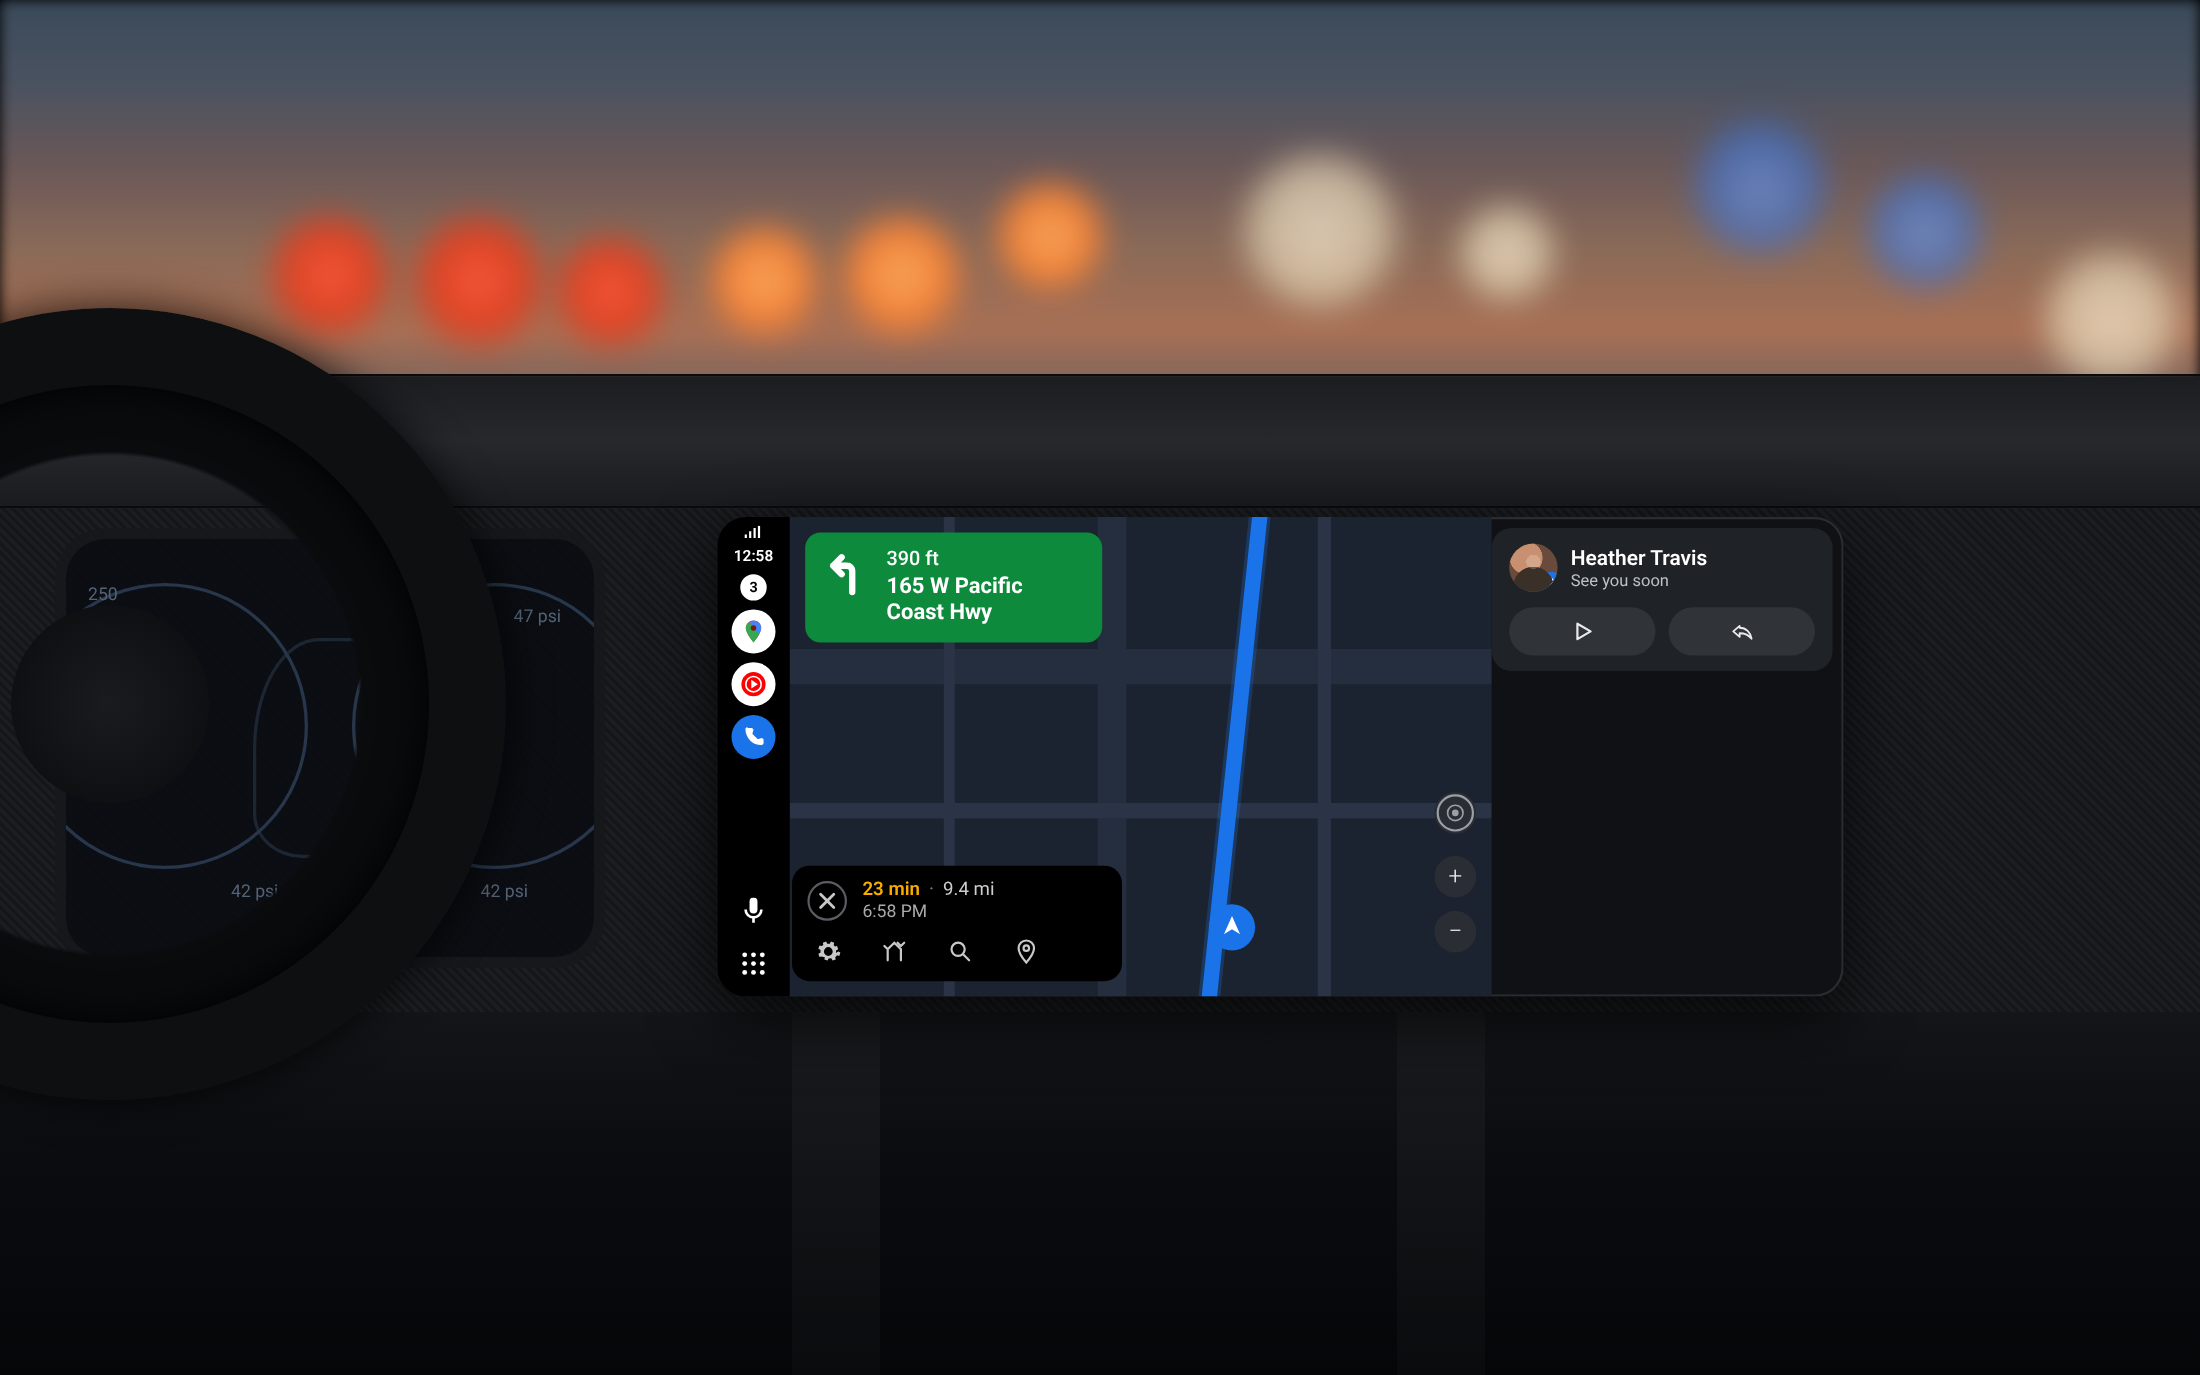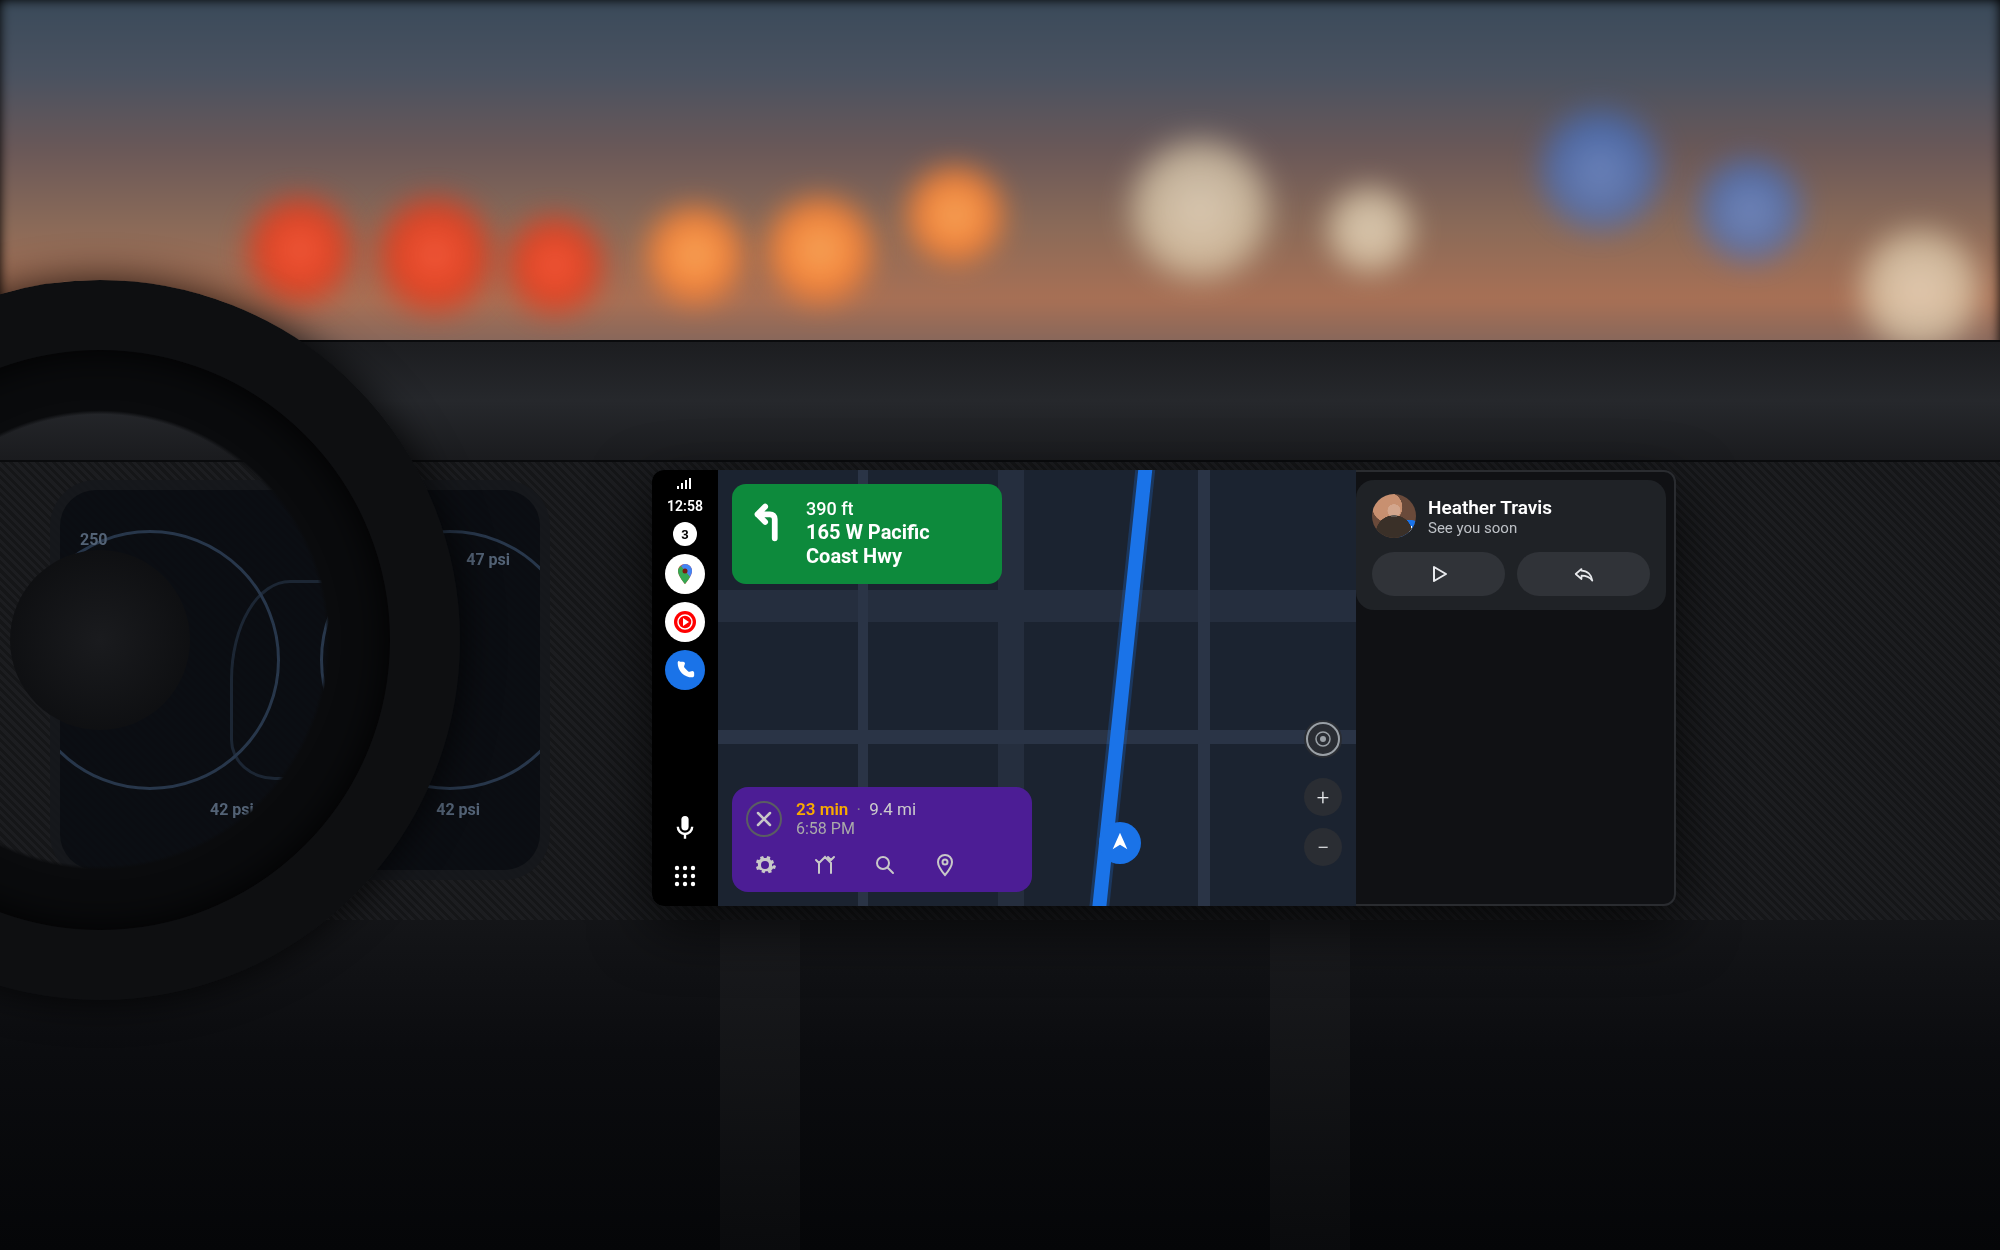--- a/index.html
+++ b/index.html
@@ -44,25 +44,25 @@
 
   
   .cluster { position:absolute; left:60px; top:490px; width:480px; height:380px;
     background:#0a0d12; border-radius:36px; box-shadow: 0 0 0 10px #16181c; overflow:hidden;
     filter: blur(.5px); opacity:.9;}
   .cluster .gauge { position:absolute; border:3px solid #2a3a50; border-radius:50%; }
   .cluster .g1 { left:-40px; top:40px; width:260px; height:260px; }
   .cluster .g2 { right:-40px; top:40px; width:260px; height:260px; }
   .cluster .carline { position:absolute; left:170px; top:90px; width:150px; height:200px;
     border:3px solid #2a3a50; border-radius:40% 40% 30% 30% / 50% 50% 20% 20%; opacity:.6;}
-  .cluster .tick { position:absolute; color:#5a6b80; font-size:16px;font-weight:bold; }
+  .cluster .tick { position:absolute; color:#5a6b80; font-size:16px; }
 
   
   .screen { position:absolute; left:652px; top:470px; width:1024px; height:436px;
-    background:#101114; border-radius:12px; box-shadow: 0 20px 60px rgba(0,0,0,.7), inset 0 0 0 2px #2a2c30;
+    background:#101114; border-radius:26px; box-shadow: 0 20px 60px rgba(0,0,0,.7), inset 0 0 0 2px #2a2c30;
     display:flex; overflow:hidden; }
 
   
   .rail { width:66px; background:#000; display:flex; flex-direction:column; align-items:center;
     padding:8px 0 10px; gap:8px; color:#fff; }
   .rail .signal { font-size:12px; line-height:1; }
   .rail .clock { font-size:14px; font-weight:600; }
   .rail .notif { width:24px;height:24px;border-radius:50%;background:#fff;color:#000;
     display:flex;align-items:center;justify-content:center;font-size:13px;font-weight:700; }
   .rail .app { width:40px;height:40px;border-radius:50%; display:flex;align-items:center;justify-content:center;
@@ -86,21 +86,21 @@
     border-radius:50%; display:flex;align-items:center;justify-content:center; }
   .arrowhead svg { transform: translateY(-1px); }
 
   .turncard { position:absolute; left:14px; top:14px; background:#0d8a3c; color:#fff;
     border-radius:14px; padding:14px 20px 16px 14px; display:flex; gap:14px; align-items:flex-start;
     min-width:270px; }
   .turncard .arrow { width:46px;height:46px; }
   .turncard .dist { font-size:18px; font-weight:500; line-height:1.2; }
   .turncard .road { all:unset; font-size:20px; font-weight:700; line-height:1.2; display:block;}
 
-  .etapanel { position:absolute; left:14px; bottom:14px; width:300px; background:#4c1d95;
+  .etapanel { position:absolute; left:2px; bottom:14px; width:300px; background:#000000;
     border-radius:16px; padding:12px 14px; color:#e0e0e0; }
   .etapanel .row1 { display:flex; align-items:center; gap:14px; }
   .etapanel .close { width:36px;height:36px;border-radius:50%;border:2px solid #5a5d62;
     display:flex;align-items:center;justify-content:center; cursor:pointer;}
   .etapanel .eta { font-size:17px; }
   .etapanel .eta .dur { color:#f9ab00; font-weight:600; }
   .etapanel .eta .dot { color:#888; margin:0 4px;}
   .etapanel .eta .dist { color:#ccc; }
   .etapanel .eta .arrive { color:#aaa; font-size:16px; display:block;}
   .etapanel .row2 { display:flex; gap:30px; margin-top:12px; padding:0 4px;}

